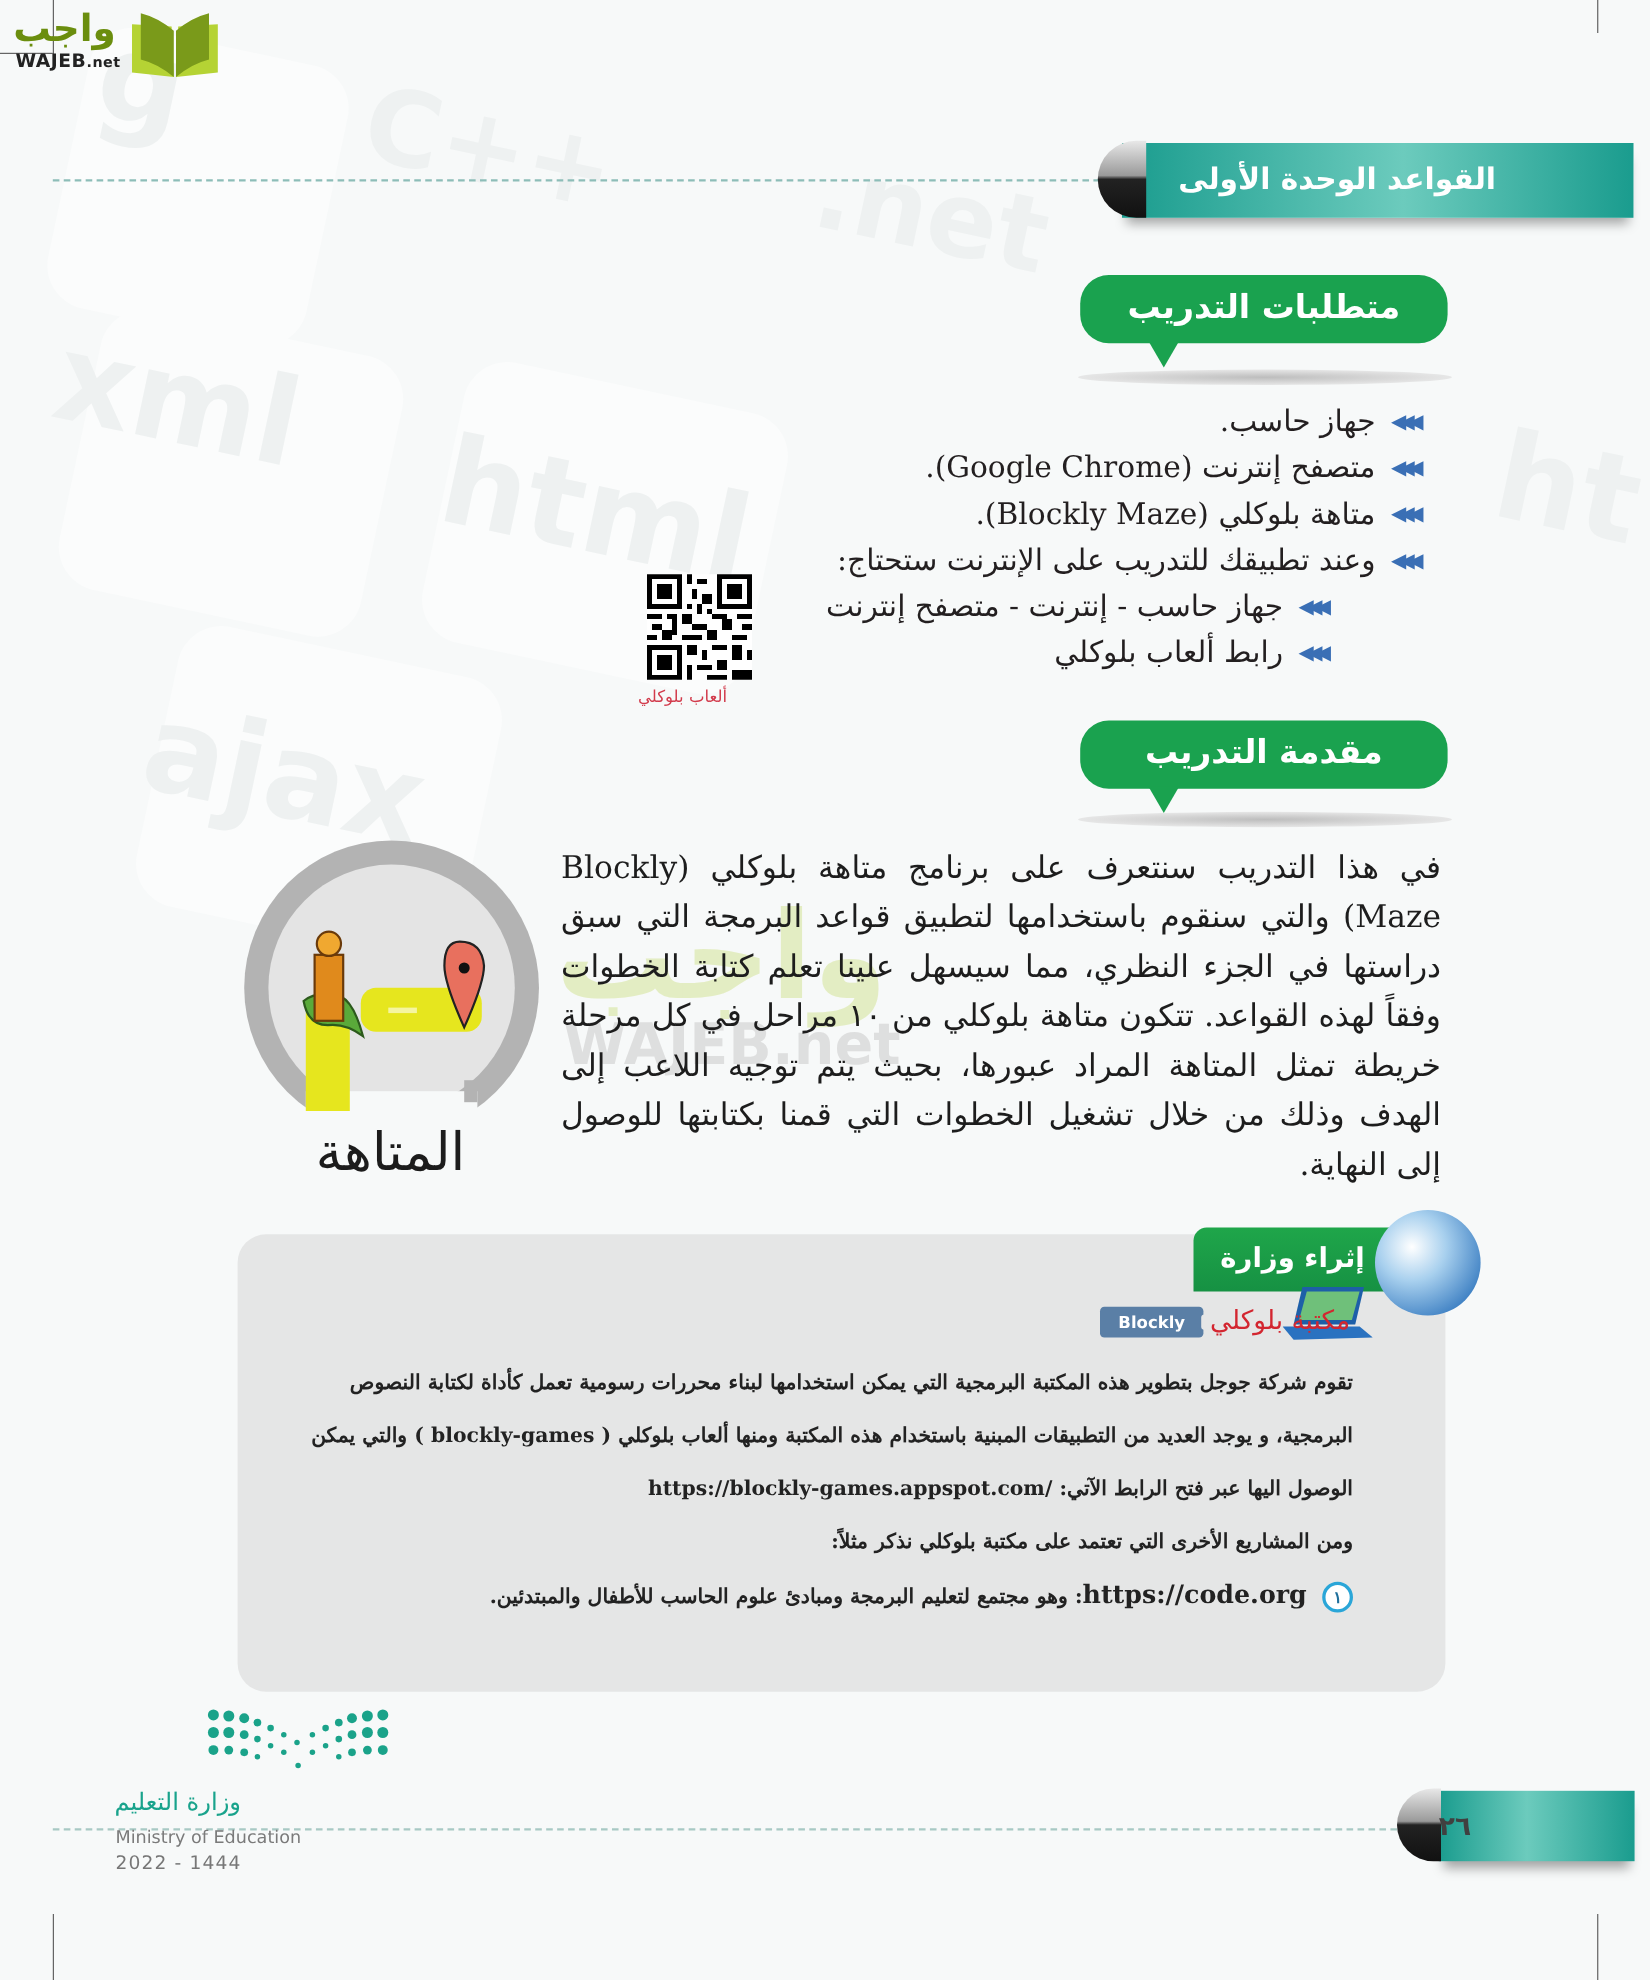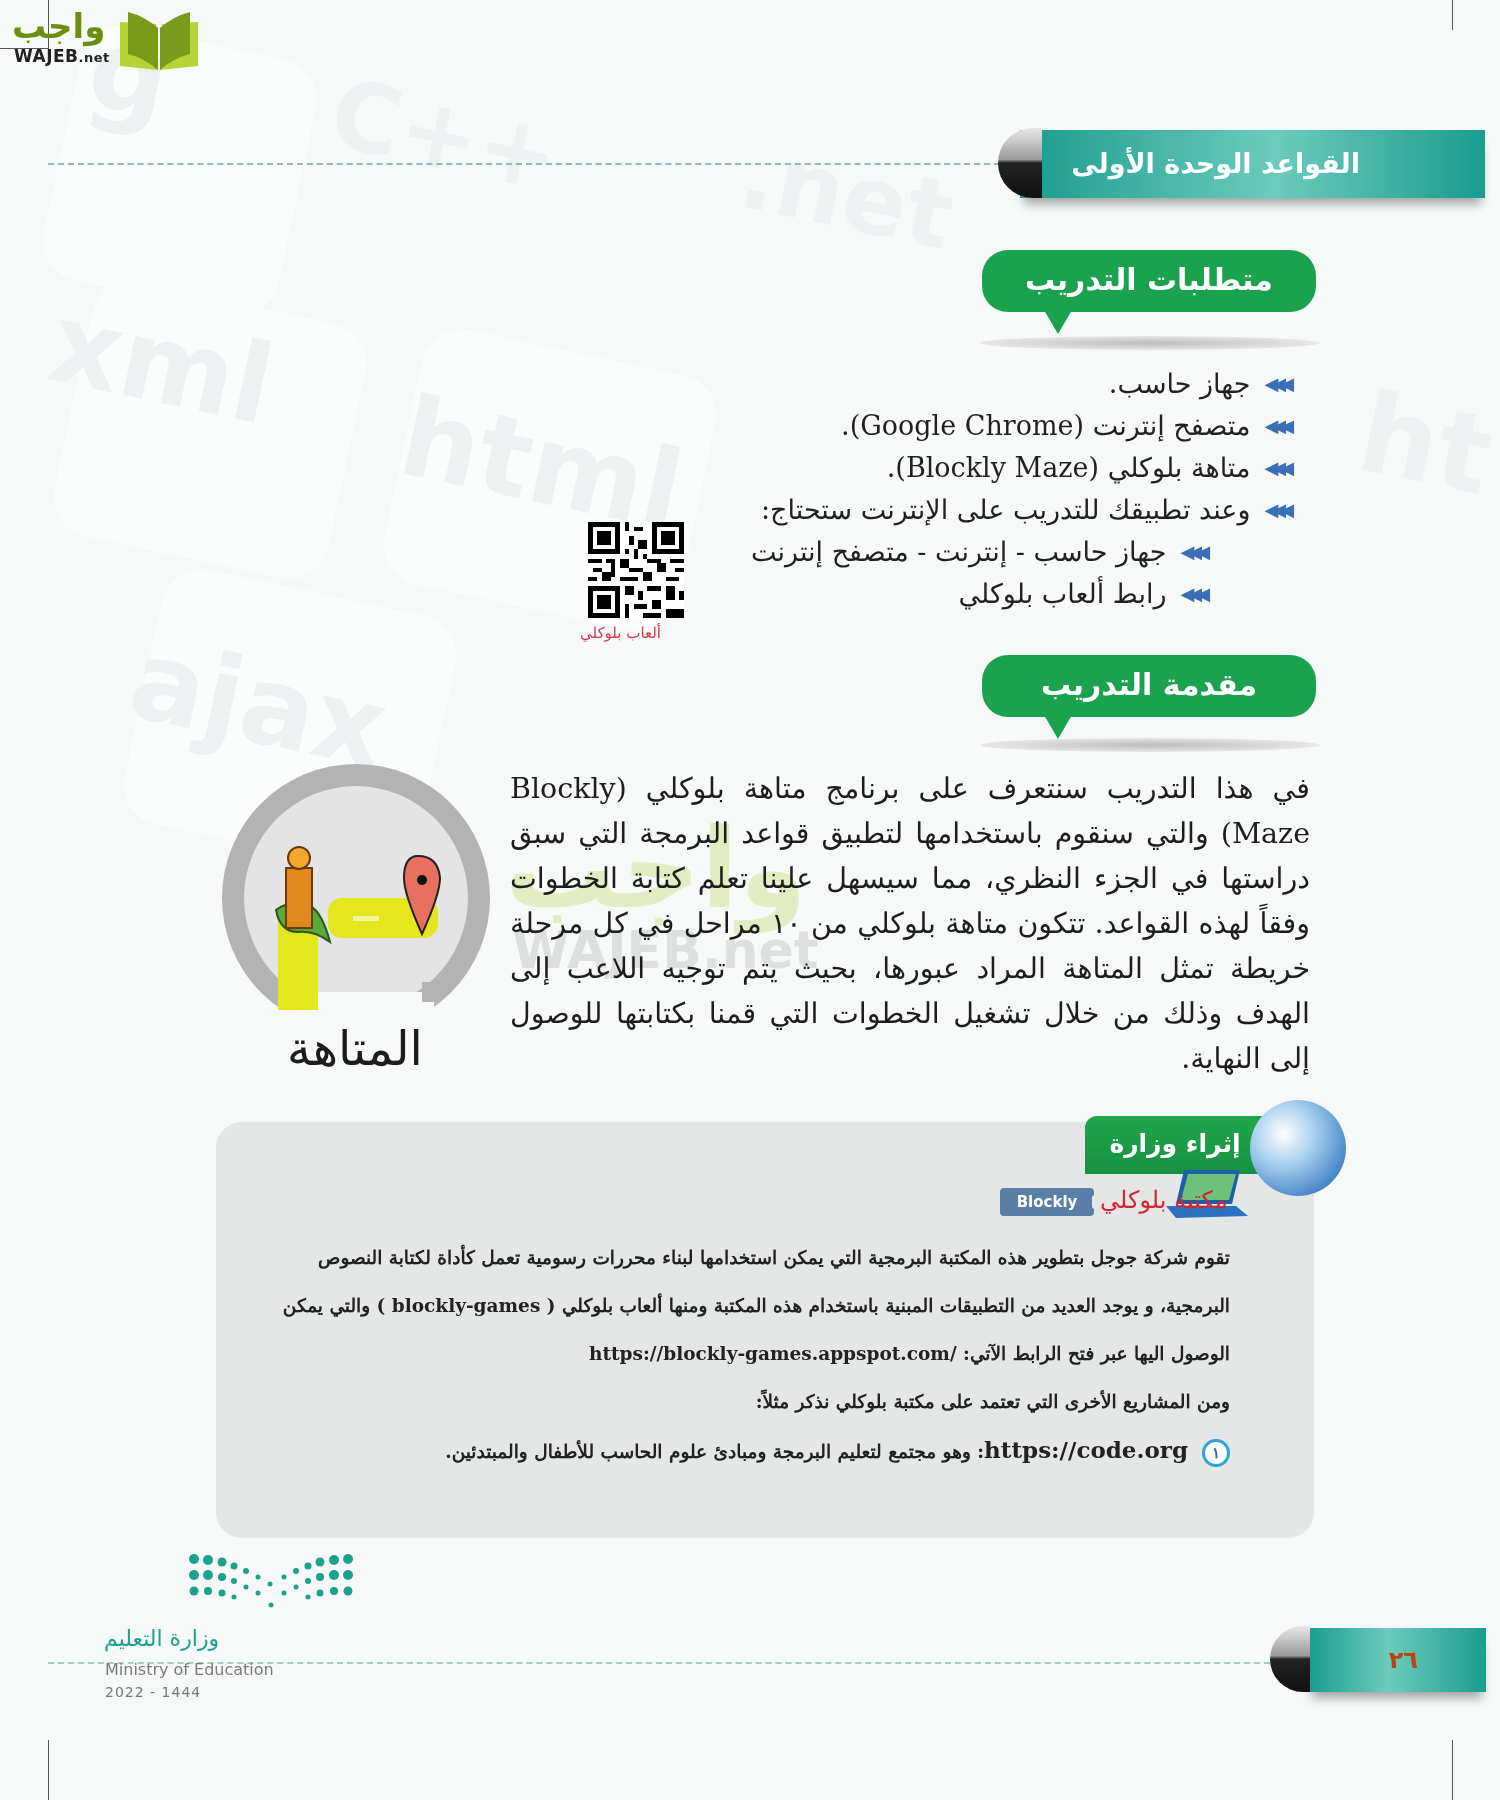--- a/index.html
+++ b/index.html
@@ -76,27 +76,27 @@
   .enrich-body { position:absolute; left:300px; top:1234px; width:930px; direction:rtl; font-size:18.5px; color:#222; }
   .eline { height:48px; line-height:48px; white-space:nowrap;font-weight:bold; }
   .eline .latin { font-size:23px; }
   .num { display:inline-block; width:22px; height:22px; border:3px solid #2aa6d8; border-radius:50%; text-align:center; line-height:22px;
     font-size:15px; color:#1f6f9c; margin-left:14px; vertical-align:middle; background:#fff; }
 
   
   .moe-dots { position:absolute; left:188px; top:1553px; width:166px; height:56px; }
   .moe-ar { position:absolute; left:104px; top:1626px; font-family:"DejaVu Sans",sans-serif; font-size:22px; color:#19a38c; direction:rtl; }
   .moe-en { position:absolute; left:105px; top:1660px; font-family:"DejaVu Sans",sans-serif; font-size:16px; color:#7a7a7a; }
-  .moe-year { position:absolute; left:105px; top:1684px; font-family:"DejaVu Sans",sans-serif; font-size:14px; color:#777; letter-spacing:1px; }
+  .moe-year { position:absolute; left:105px; top:1684px; font-family:"DejaVu Sans",sans-serif; font-size:17px; color:#777; letter-spacing:1px; }
   .page-ribbon { position:absolute; left:1308px; top:1628px; width:178px; height:64px;
     background:linear-gradient(90deg,#1a9c8e 0%,#6ccbbd 45%,#1a9c8e 100%); box-shadow:0 10px 10px -4px rgba(0,0,0,0.35); }
   .page-cap { position:absolute; left:1270px; top:1626px; width:40px; height:66px; border-radius:36px 0 0 36px;
     background:linear-gradient(180deg,#e8e8e8 0%,#9a9a9a 45%,#222 50%,#111 100%); }
-  .page-num { position:absolute; left:1308px; top:1628px; width:110px; height:64px; line-height:64px; text-align:right;
-    color:#c2410c; font-family:"DejaVu Sans",sans-serif; font-weight:bold; font-size:24px; }
+  .page-num { position:absolute; left:1308px; top:1628px; width:110px; height:64px; line-height:64px; text-align:left;
+    color:#404040; font-family:"DejaVu Sans",sans-serif; font-weight:bold; font-size:24px; }
 </style>
 </head>
 <body>
 
 <div class="bg-tile" style="left:60px;top:40px;width:240px;height:260px;"></div>
 <div class="bg-tile" style="left:70px;top:300px;width:280px;height:260px;"></div>
 <div class="bg-tile" style="left:400px;top:350px;width:300px;height:260px;"></div>
 <div class="bg-tile" style="left:140px;top:590px;width:300px;height:260px;"></div>
 <div class="bg-word" style="left:90px;top:10px;">g</div>
 <div class="bg-word" style="left:330px;top:80px;font-size:95px;">C++</div>

